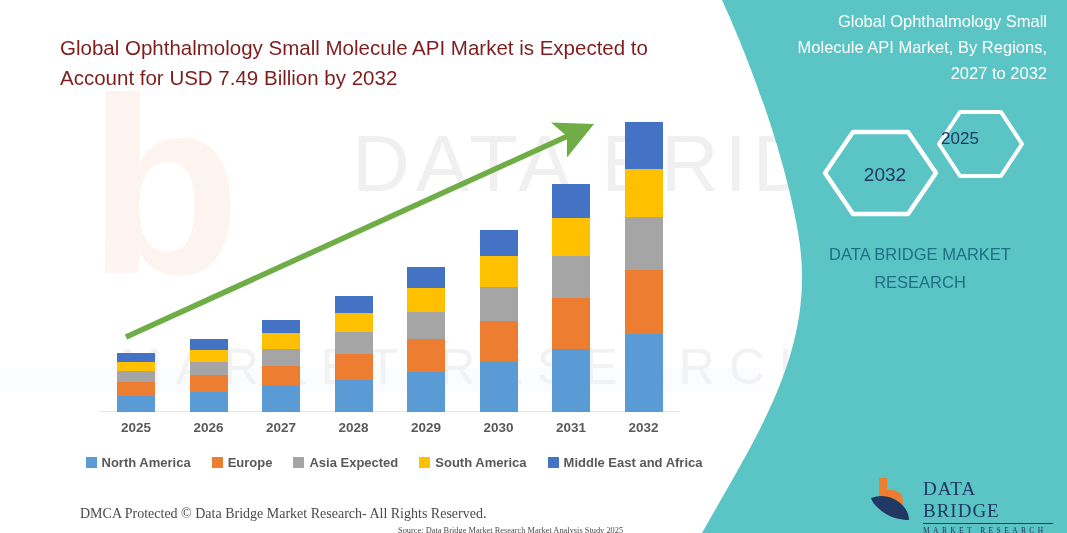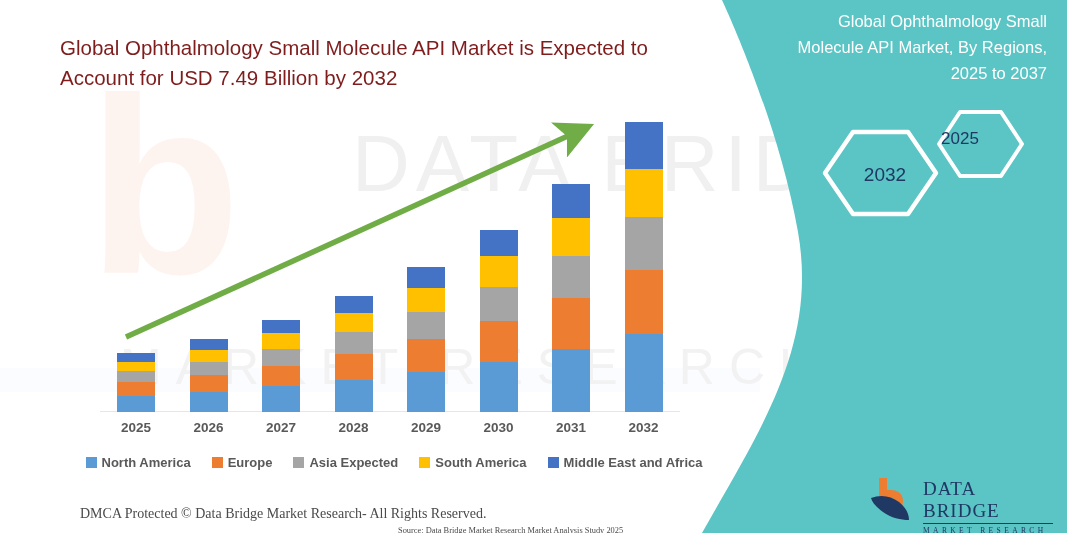--- a/index.html
+++ b/index.html
@@ -441,31 +441,32 @@
     <div class="footer-left">DMCA Protected © Data Bridge Market Research- All Rights Reserved.</div>
     <div class="footer-right">Source: Data Bridge Market Research  Market Analysis Study 2025</div>
   </div>
 
   <div class="teal-panel">
     <svg class="teal-svg" viewBox="0 0 417 533" preserveAspectRatio="none">
       <path d="M 417 0 L 72 0 C 72 0 128 118 148 232 C 168 346 110 430 52 533 L 417 533 Z" fill="#5BC4C4"></path>
     </svg>
 
     <div class="panel-content">
-      <div class="panel-title">Global Ophthalmology Small Molecule API Market, By Regions, 2025 to 2037</div>
+      <div class="panel-title">Global Ophthalmology Small Molecule API Market, By Regions, 2027 to 2032</div>
 
       <div class="hex-wrap">
         <svg class="hex-svg" viewBox="0 0 245 110">
           <polygon points="155,4 196,4 217,36 196,68 155,68 134,36" fill="none" stroke="#ffffff" stroke-width="4" stroke-linejoin="round"></polygon>
           <polygon points="48,24 103,24 131,65 103,106 48,106 20,65" fill="none" stroke="#ffffff" stroke-width="4.5" stroke-linejoin="round"></polygon>
         </svg>
         <div class="hex-label y2025">2025</div>
         <div class="hex-label y2032">2032</div>
       </div>
 
+      <div class="brand-text">DATA BRIDGE MARKET RESEARCH</div>
 
       <div class="logo">
         <svg class="logo-mark" viewBox="0 0 52 48">
           <path d="M14 4 L14 30 C14 36 19 40 25 40 C33 40 38 34 38 27 C38 20 33 16 26 16 L20 16 L20 24 L26 24 C28.5 24 30 25.5 30 27.5 C30 29.5 28.5 31 26 31 C23.5 31 22 29.5 22 27 L22 4 Z" fill="#ED7D31"></path>
           <path d="M6 24 C16 20 26 22 34 28 C41 33.5 44 40 44 46 C36 46 26 44 18 38 C11 33 7 28 6 24 Z" fill="#1F3864"></path>
         </svg>
         <div class="logo-text">
           <div class="logo-main">DATA BRIDGE</div>
           <div class="logo-rule"></div>
           <div class="logo-sub">MARKET RESEARCH</div>

